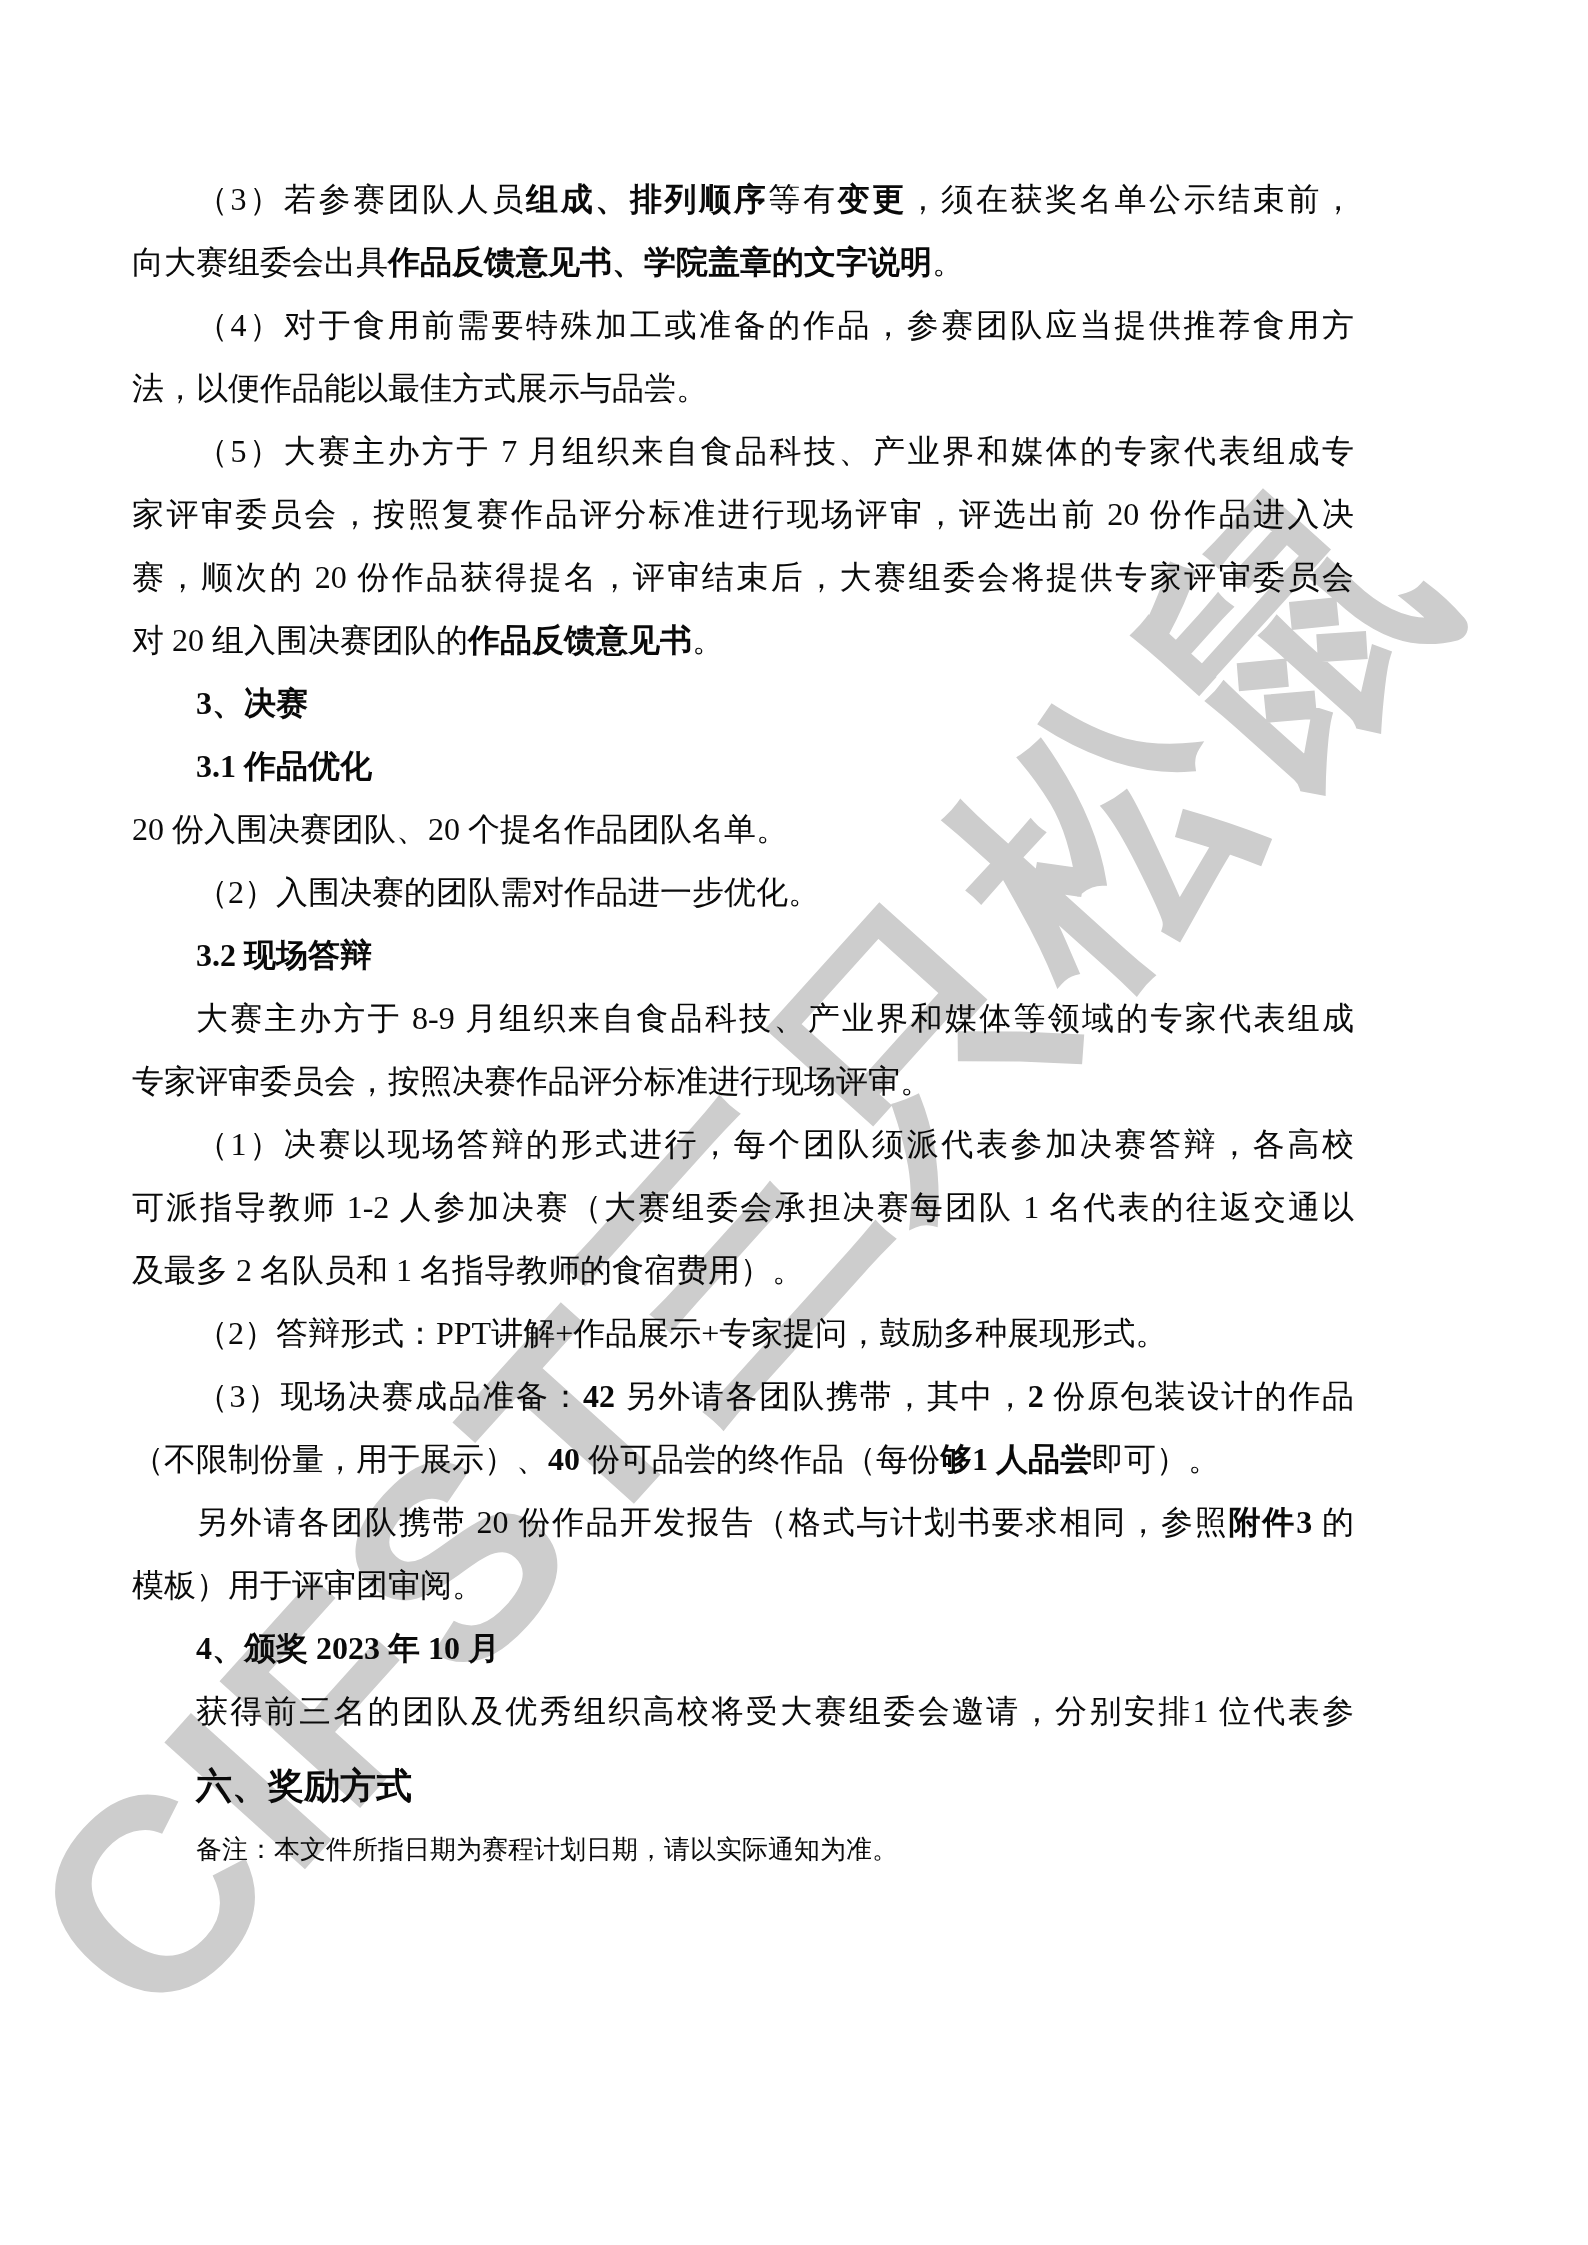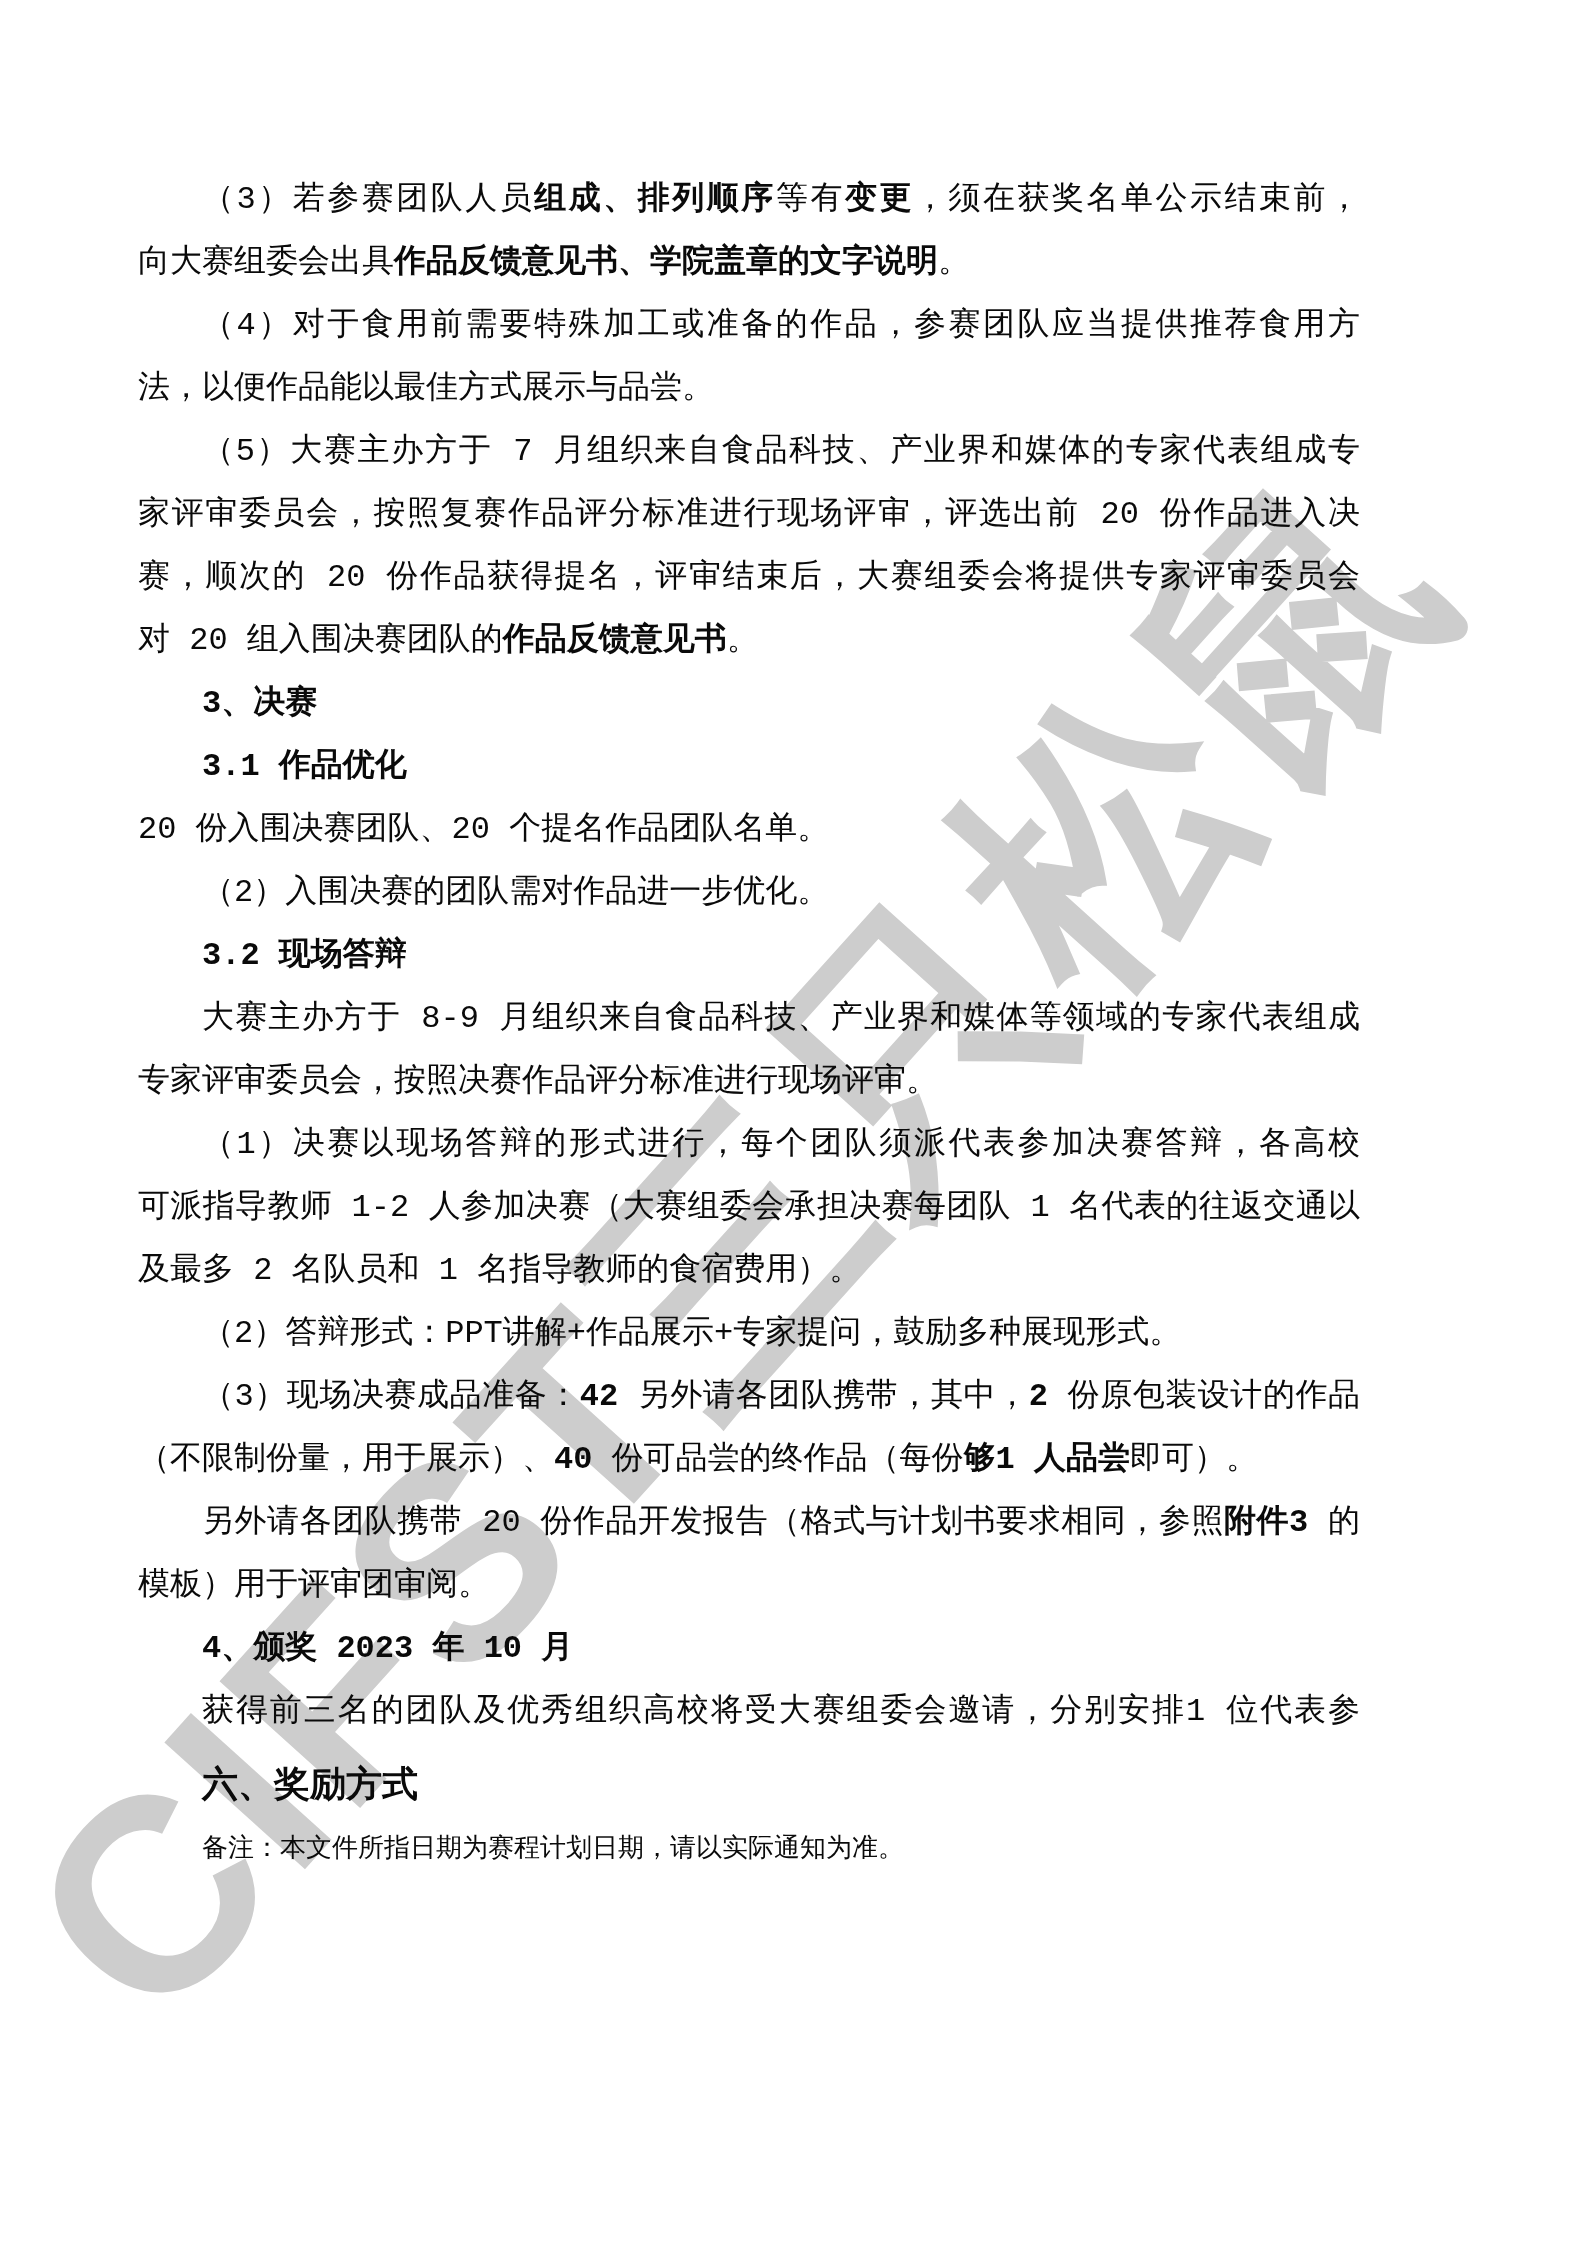--- a/index.html
+++ b/index.html
@@ -21,24 +21,23 @@
     font-weight:700;
     font-size:275px;
     letter-spacing:6px;
     color:#cdcdcd;
     white-space:nowrap;
     z-index:0;
     user-select:none;
   }
   .content{
     position:absolute;
-    left:138px;top:168px;
+    left:132px;top:168px;
     width:1222px;
     z-index:1;
-    font-family:Liberation Mono, monospace;
   }
   .line{
     font-size:32px;
     line-height:63px;
     min-height:63px;
     word-break:break-all;
     white-space:normal;
   }
   .line.justify{
     text-align:justify;

